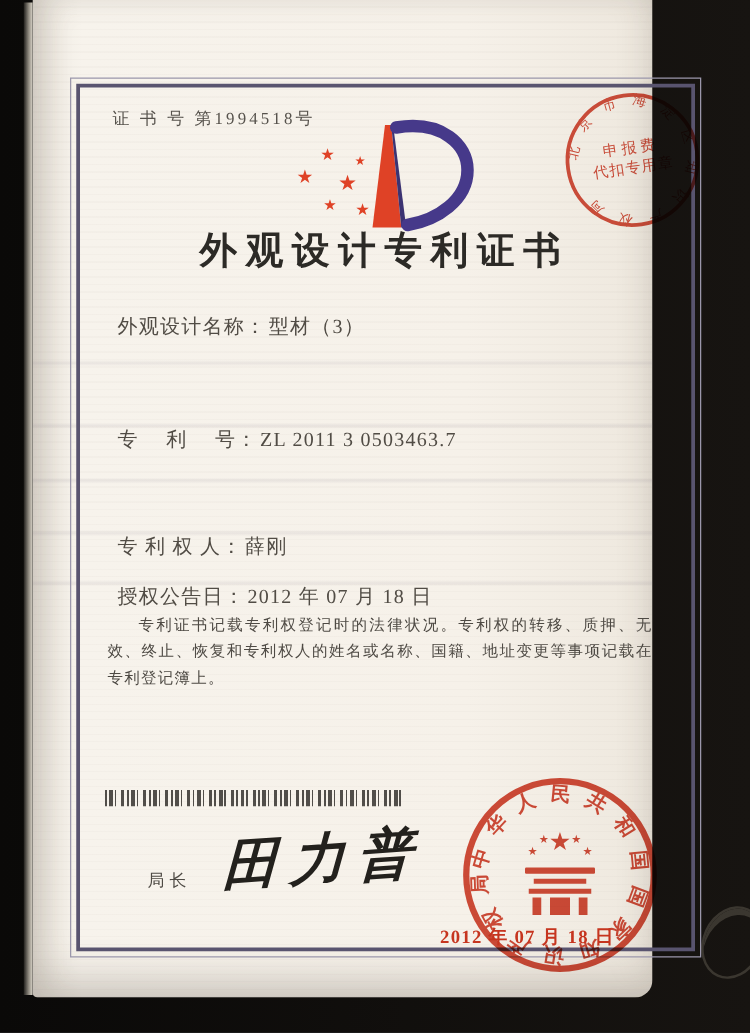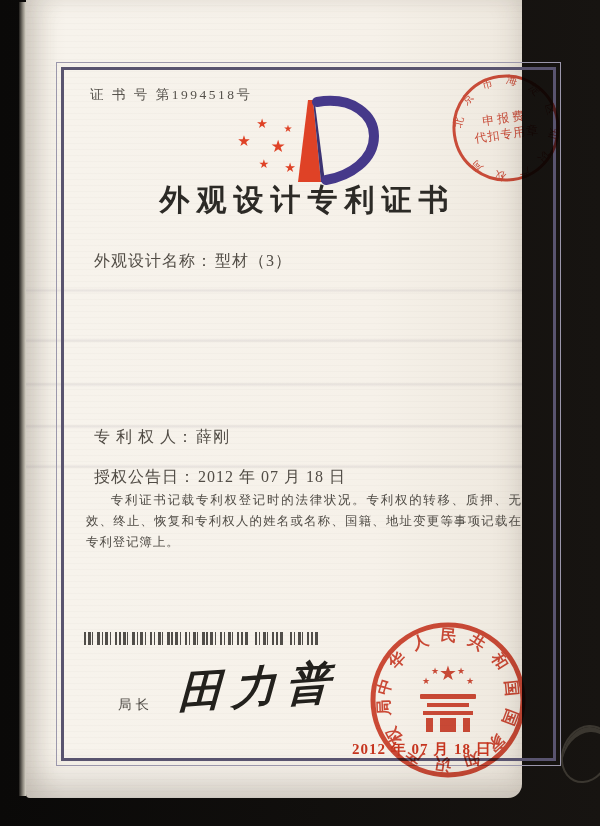--- a/index.html
+++ b/index.html
@@ -116,20 +116,23 @@
         <polygon points="91,6 93,10 103,88 99,88" fill="#3c3372"></polygon>
       </g>
       <path d="M95,8 C132,2 152,22 152,42 C152,66 128,82 104,86" fill="none" stroke="#46398a" stroke-width="10" stroke-linecap="round"></path>
     </svg>
 
     <div class="title">外观设计专利证书</div>
 
     <div class="field-row" style="top:251px">
       <span class="lab">外观设计名称：</span><span class="val">型材（3）</span>
     </div>
+    <div class="field-row" style="top:342px">
+      <span class="lab">专　 利　 号：</span><span class="val">ZL 2011 3 0503463.7</span>
+    </div>
     <div class="field-row" style="top:427px">
       <span class="lab">专 利 权 人：</span><span class="val">薛刚</span>
     </div>
     <div class="field-row" style="top:467px">
       <span class="lab">授权公告日：</span><span class="val">2012 年 07 月 18 日</span>
     </div>
 
     <div class="body-text">
       <p>专利证书记载专利权登记时的法律状况。专利权的转移、质押、无效、终止、恢复和专利权人的姓名或名称、国籍、地址变更等事项记载在专利登记簿上。</p>
     </div>

